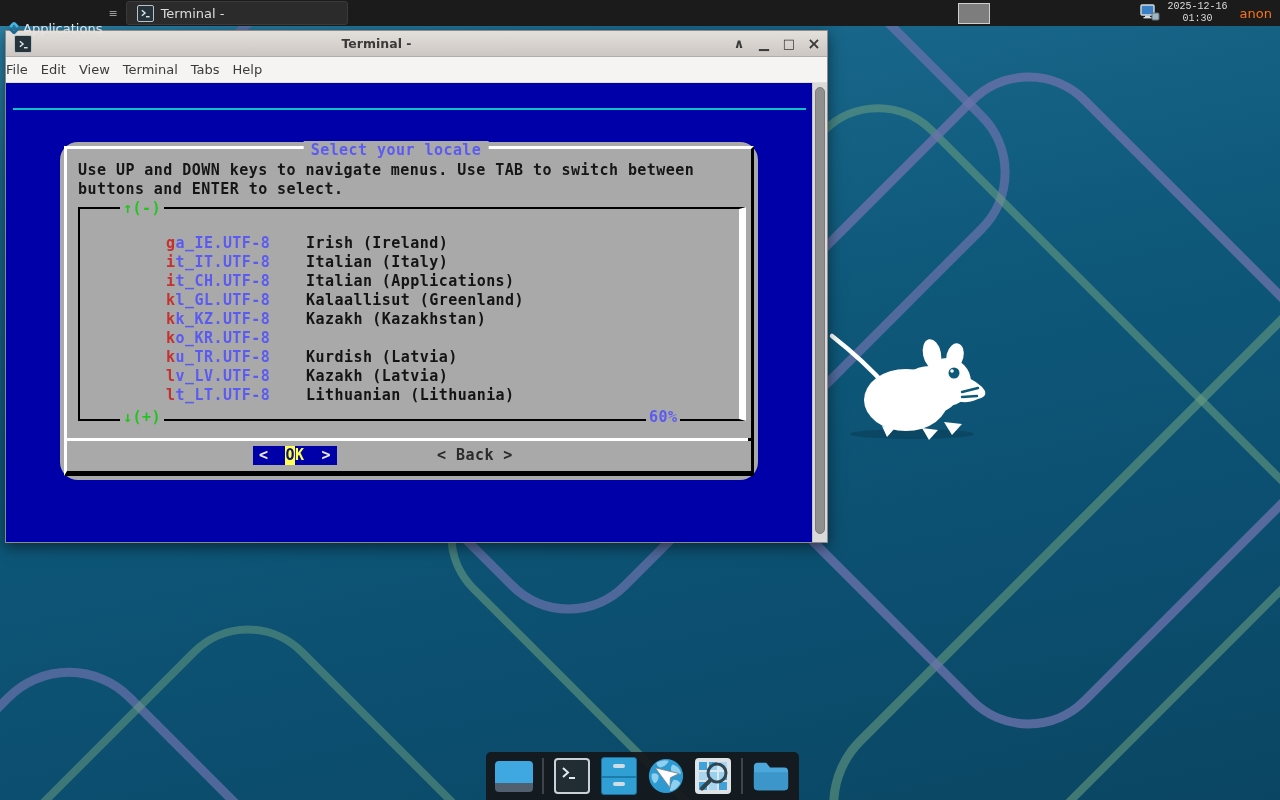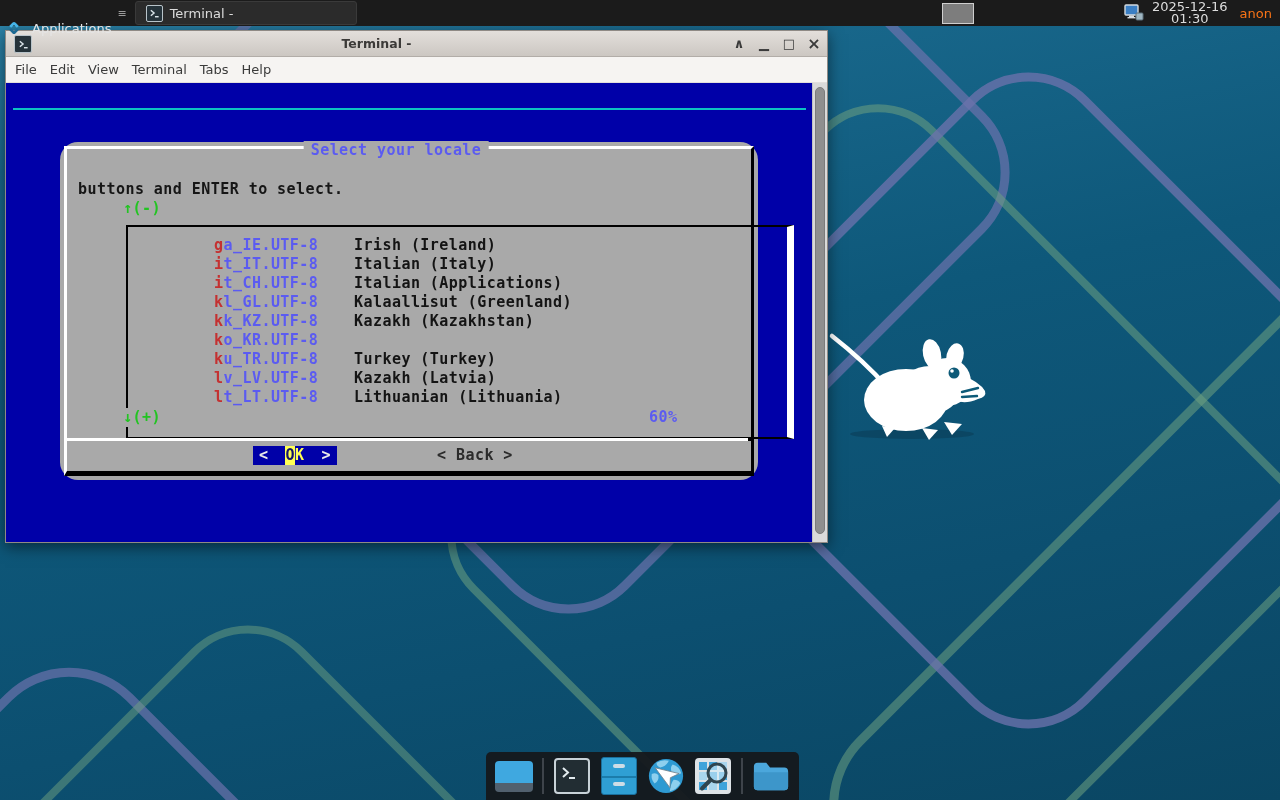--- a/index.html
+++ b/index.html
@@ -14,68 +14,68 @@
   .sq2{width:655px;height:655px;left:232px;top:-164px;border-width:9px;border-color:rgba(108,114,172,.70);border-radius:84px;transform:rotate(45deg);}
   .sq3{width:640px;height:640px;left:550px;top:207px;border-width:8px;border-color:rgba(110,160,128,.55);border-radius:80px;transform:rotate(45deg);}
   .sq4{width:900px;height:900px;left:980px;top:346px;border-width:9px;border-color:rgba(110,160,128,.55);border-radius:95px;transform:rotate(45deg);}
   .sq5{width:800px;height:800px;left:-340px;top:800px;border-width:9px;border-color:rgba(108,114,172,.70);border-radius:90px;transform:rotate(45deg);}
   .sq6{width:600px;height:600px;left:-60px;top:720px;border-width:8px;border-color:rgba(110,160,128,.5);border-radius:80px;transform:rotate(45deg);}
   .mouse-logo{position:absolute;left:828px;top:330px;width:160px;height:110px;}
 
   
   .panel{position:absolute;left:0;top:0;width:1280px;height:26px;background:#1b1b1b;
     display:flex;align-items:center;z-index:30;color:#e4e4e4;font-size:13px;}
-  .app-btn{display:flex;align-items:center;gap:10px;padding:0 6px;height:26px;cursor:default;margin-top:30px;}
+  .app-btn{display:flex;align-items:center;gap:1px;padding:0 6px;height:26px;cursor:default;margin-top:30px;}
   .panel-handle{color:#9a9a9a;font-size:11px;margin:0 4px 0 0;}
   .task-btn{display:flex;align-items:center;gap:7px;height:22px;margin-left:4px;padding:0 10px;
     width:200px;background:#2b2b2b;border-radius:3px;border:1px solid #3a3a3a;color:#dcdcdc;}
   .mini-term{width:15px;height:15px;background:#26333a;border:1px solid #b9c4ca;border-radius:2px;
     display:flex;align-items:center;justify-content:center;flex:0 0 auto;}
   .panel-spacer{flex:1;}
   .ws-switch{width:30px;height:19px;background:#7d7d7d;border:1px solid #cfcfcf;margin-right:150px;}
   .sys-icon{margin-right:8px;display:flex;align-items:center;}
-  .clock{text-align:center;font-size:13px;line-height:12px;color:#dddddd;margin-right:12px;}
+  .clock{text-align:center;font-size:10px;line-height:12px;color:#dddddd;margin-right:12px;font-family:Liberation Mono, monospace;}
   .user{font-size:13px;color:#f97316;margin-right:8px;}
 
   
   .window{position:absolute;left:5px;top:30px;width:821px;height:511px;z-index:20;
     border:1px solid #8f8a85;background:#d5d1cd;box-shadow:0 4px 14px rgba(0,0,0,.5);}
   .titlebar{height:25px;background:linear-gradient(#e3dfdb,#ccc7c2);border-bottom:1px solid #b2ada8;
     position:relative;display:flex;align-items:center;}
   .tb-icon{position:absolute;left:8px;top:4px;}
   .tb-title{position:absolute;left:0;right:80px;text-align:center;font-weight:bold;
     font-size:12.5px;color:#3c3a38;}
   .tb-controls{position:absolute;right:6px;top:0;height:25px;display:flex;align-items:center;gap:11px;
     color:#3a3a3a;font-size:13px;font-weight:bold;}
   .tb-controls span{width:14px;text-align:center;cursor:default;}
   .menubar{height:25px;background:#f6f4f2;display:flex;align-items:center;gap:13px;
-    padding-left:9px;font-size:13px;color:#3b3b3b;border-bottom:1px solid #e2dfdc;}
+    padding-left:0;font-size:13px;color:#3b3b3b;border-bottom:1px solid #e2dfdc;}
   .menubar span{cursor:default;}
   .term-body{display:flex;height:459px;}
   .term-content{position:relative;flex:1;background:#0000a8;overflow:hidden;}
   .term-scroll{width:14px;background:#dadada;border-left:1px solid #c2c2c2;position:relative;}
   .term-thumb{position:absolute;left:2px;right:2px;top:4px;bottom:8px;background:#8f8f8f;
     border:1px solid #7c7c7c;border-radius:6px;}
 
   
   .t{font-family:"DejaVu Sans Mono",monospace;font-weight:bold;font-size:15px;
      letter-spacing:.45px;line-height:19px;white-space:pre;}
   .hdr{position:absolute;left:7px;top:3px;color:#fcfcfc;}
   .hline{position:absolute;left:7px;top:25px;width:793px;height:2px;background:#0cc2c2;}
 
   
   .dialog{position:absolute;left:54px;top:59px;width:698px;height:338px;background:#a9a9a9;border-radius:18px;}
   .dlg-frame{position:absolute;inset:4px;border-top:3px solid #ffffff;border-left:3px solid #ffffff;
     border-right:3px solid #000000;border-bottom:5px solid #000000;}
   .dlg-title{position:absolute;top:-1px;left:336px;transform:translateX(-50%);
     background:#a9a9a9;padding:0 7px;color:#5b5bf1;z-index:3;}
   .instr{position:absolute;left:18px;color:#161616;}
-  .listbox{position:absolute;left:18px;top:83px;width:668px;height:214px;
+  .listbox{position:absolute;left:18px;top:65px;width:668px;height:214px;
     border-top:2px solid #000;border-left:2px solid #000;border-bottom:2px solid #000;
-    border-right:7px solid #ffffff;padding-top:9px;box-sizing:border-box;z-index:1;margin-left:48px;}
+    border-right:7px solid #ffffff;padding-top:25px;box-sizing:border-box;z-index:1;}
   .loc-row{height:19px;position:relative;padding-left:86px;}
   .loc-row .code{display:inline-block;}
   .loc-row .hk{color:#c43131;}
   .loc-row .rest{color:#5b5bf1;}
   .loc-row .desc{position:absolute;left:226px;top:0;color:#141414;}
   .loc-row.sel .code{background:#0000a8;padding-right:4px;}
   .loc-row.sel .hk{color:#e04545;}
   .loc-row.sel .rest{color:#ffff54;}
   .loc-row.sel .desc{background:#0000a8;color:#fcfcfc;padding:0 4px 0 2px;}
   .scroll-ind{position:absolute;background:#a9a9a9;color:#22c422;padding:0 3px;z-index:3;}
@@ -198,30 +198,31 @@
     <span>Help</span>
   </div>
 
   <div class="term-body">
     <div class="term-content">
       <div class="hline"></div>
 
       <div class="dialog">
         <div class="dlg-frame"></div>
         <div class="t dlg-title">Select your locale</div>
+        <div class="t instr" style="top:19px;">Use UP and DOWN keys to navigate menus. Use TAB to switch between</div>
         <div class="t instr" style="top:38px;">buttons and ENTER to select.</div>
 
         <div class="listbox">
             <div class="t loc-row"><span class="code"><span class="hk">g</span><span class="rest">a_IE.UTF-8</span></span><span class="desc">Irish (Ireland)</span></div>
             <div class="t loc-row"><span class="code"><span class="hk">i</span><span class="rest">t_IT.UTF-8</span></span><span class="desc">Italian (Italy)</span></div>
             <div class="t loc-row"><span class="code"><span class="hk">i</span><span class="rest">t_CH.UTF-8</span></span><span class="desc">Italian (Applications)</span></div>
             <div class="t loc-row"><span class="code"><span class="hk">k</span><span class="rest">l_GL.UTF-8</span></span><span class="desc">Kalaallisut (Greenland)</span></div>
             <div class="t loc-row"><span class="code"><span class="hk">k</span><span class="rest">k_KZ.UTF-8</span></span><span class="desc">Kazakh (Kazakhstan)</span></div>
             <div class="t loc-row"><span class="code"><span class="hk">k</span><span class="rest">o_KR.UTF-8</span></span></div>
-            <div class="t loc-row"><span class="code"><span class="hk">k</span><span class="rest">u_TR.UTF-8</span></span><span class="desc">Turkey (Turkey)</span></div>
+            <div class="t loc-row"><span class="code"><span class="hk">k</span><span class="rest">u_TR.UTF-8</span></span><span class="desc">Kurdish (Latvia)</span></div>
             <div class="t loc-row"><span class="code"><span class="hk">l</span><span class="rest">v_LV.UTF-8</span></span><span class="desc">Kazakh (Latvia)</span></div>
             <div class="t loc-row"><span class="code"><span class="hk">l</span><span class="rest">t_LT.UTF-8</span></span><span class="desc">Lithuanian (Lithuania)</span></div>
           </div>
 
         <div class="t scroll-ind ind-up">↑(-)</div>
         <div class="t scroll-ind ind-down">↓(+)</div>
         <div class="t pct">60%</div>
 
         <div class="btn-sep"></div>
         <div class="btn-sep-cap"></div>

